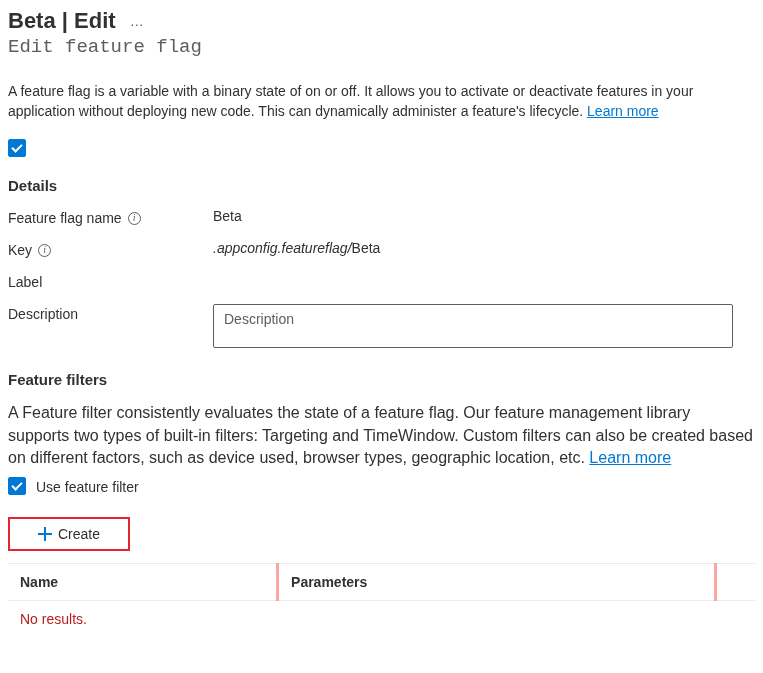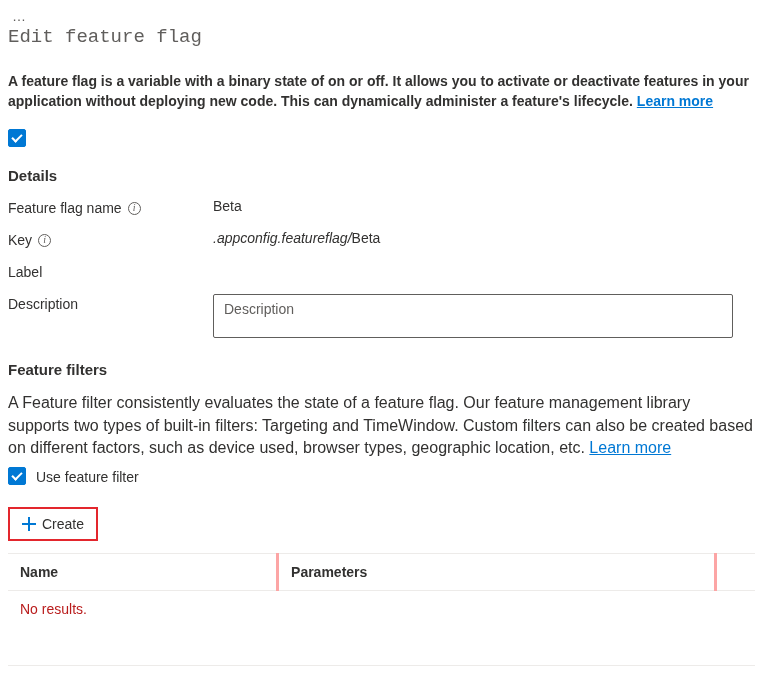--- a/index.html
+++ b/index.html
@@ -9,21 +9,21 @@
     font-family: "Segoe UI", -apple-system, sans-serif;
     font-size: 14px;
     color: #323130;
     width: 763px;
     background: #fff;
   }
   .header { display: flex; align-items: center; gap: 10px; }
   .title { font-size: 22px; font-weight: 600; margin: 0; }
   .more { font-size: 14px; color: #605e5c; cursor: pointer; padding: 0 4px; letter-spacing: 1px; }
   .subtitle { color: #605e5c; font-size: 19px; margin: 2px 0 24px; font-family: Liberation Mono, monospace; }
-  .intro { font-size: 14px; line-height: 1.4; margin-bottom: 18px; font-weight: bold; }
+  .intro { font-size: 14px; line-height: 1.4; margin-bottom: 18px; }
   .link { color: #0078d4; text-decoration: underline; cursor: pointer; }
   .row { display: flex; align-items: flex-start; margin-bottom: 14px; }
   .row-label { width: 205px; font-size: 14px; color: #323130; display: flex; align-items: center; gap: 6px; padding-top: 2px;}
   .row-value { flex: 1; font-size: 14px; color: #323130; }
   .section-h { font-weight: 600; font-size: 15px; margin: 20px 0 14px; }
   .info-icon {
     width: 13px; height: 13px; border: 1px solid #605e5c; border-radius: 50%;
     display: inline-flex; align-items: center; justify-content: center;
     font-size: 10px; color: #605e5c; font-style: italic; font-family: serif;
     line-height: 1;
@@ -42,21 +42,21 @@
   textarea.desc {
     width: 520px; height: 44px; border: 1px solid #605e5c; border-radius: 2px;
     padding: 6px 10px; font-family: inherit; font-size: 14px; resize: none;
     color: #323130;
   }
   textarea.desc::placeholder { color: #605e5c; }
   .filters-intro { font-size: 16px; line-height: 1.4; margin: 6px 0 8px; }
   .cb-row { display: flex; align-items: flex-end; gap: 10px; margin-bottom: 22px; }
   .create-btn {
     display: inline-flex; align-items: center; gap: 6px;
-    border: 2.5px solid #e3262d; background: #fff; padding: 7px 12px;
+    border: 2.5px solid #e3262d; background: #fff; padding: 7px 28px;
     font-size: 14px; cursor: pointer; color: #323130;
   }
   .plus {
     display: inline-flex; width: 14px; height: 14px; position: relative;
   }
   .plus::before, .plus::after {
     content: ""; position: absolute; background: #0078d4;
   }
   .plus::before { left: 6px; top: 0; width: 1.5px; height: 14px; }
   .plus::after  { top: 6px; left: 0; height: 1.5px; width: 14px; }
@@ -74,20 +74,21 @@
     margin-top: 38px; border-top: 1px solid #edebe9; padding-top: 12px;
     display: flex; gap: 10px;
   }
 </style>
 </head>
 <body>
 
 
 
 <div class="header">
+  <h1 class="title">Beta | Edit</h1>
   <span class="more">…</span>
 </div>
 <div class="subtitle">Edit feature flag</div>
 
 <div class="intro">
   <span>A feature flag is a variable with a binary state of on or off. It allows you to activate or deactivate features in your application without deploying new code. This can dynamically administer a feature's lifecycle. </span><a class="link">Learn more</a>
 </div>
 
 <div class="row">
   <div class="row-value">

